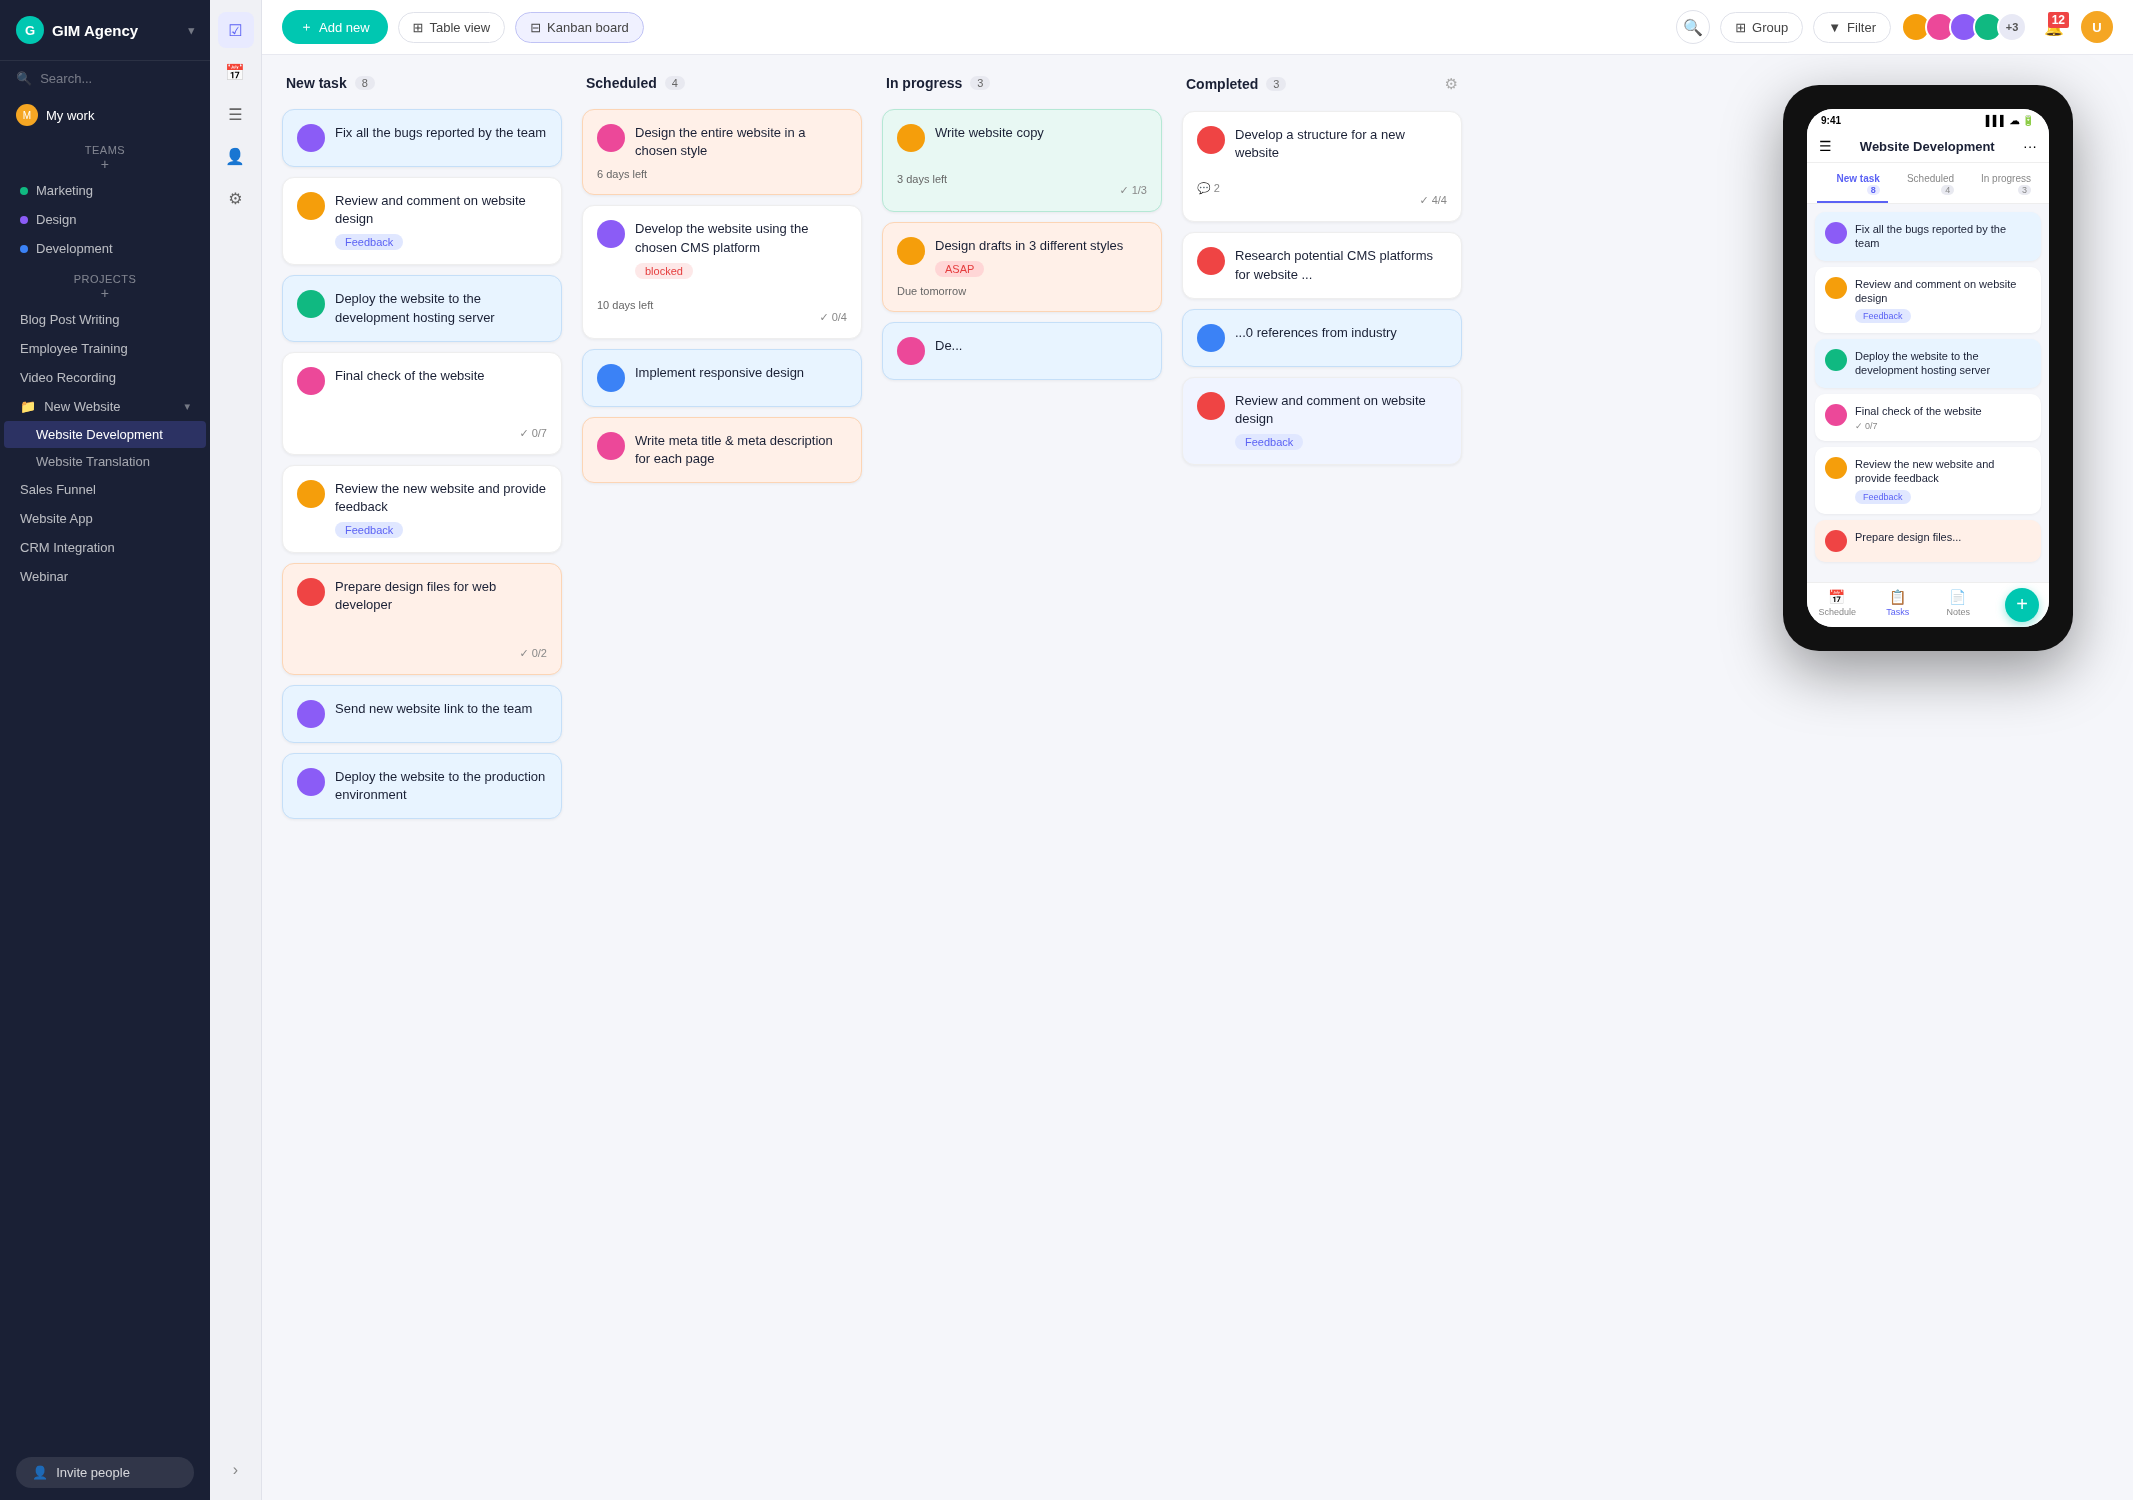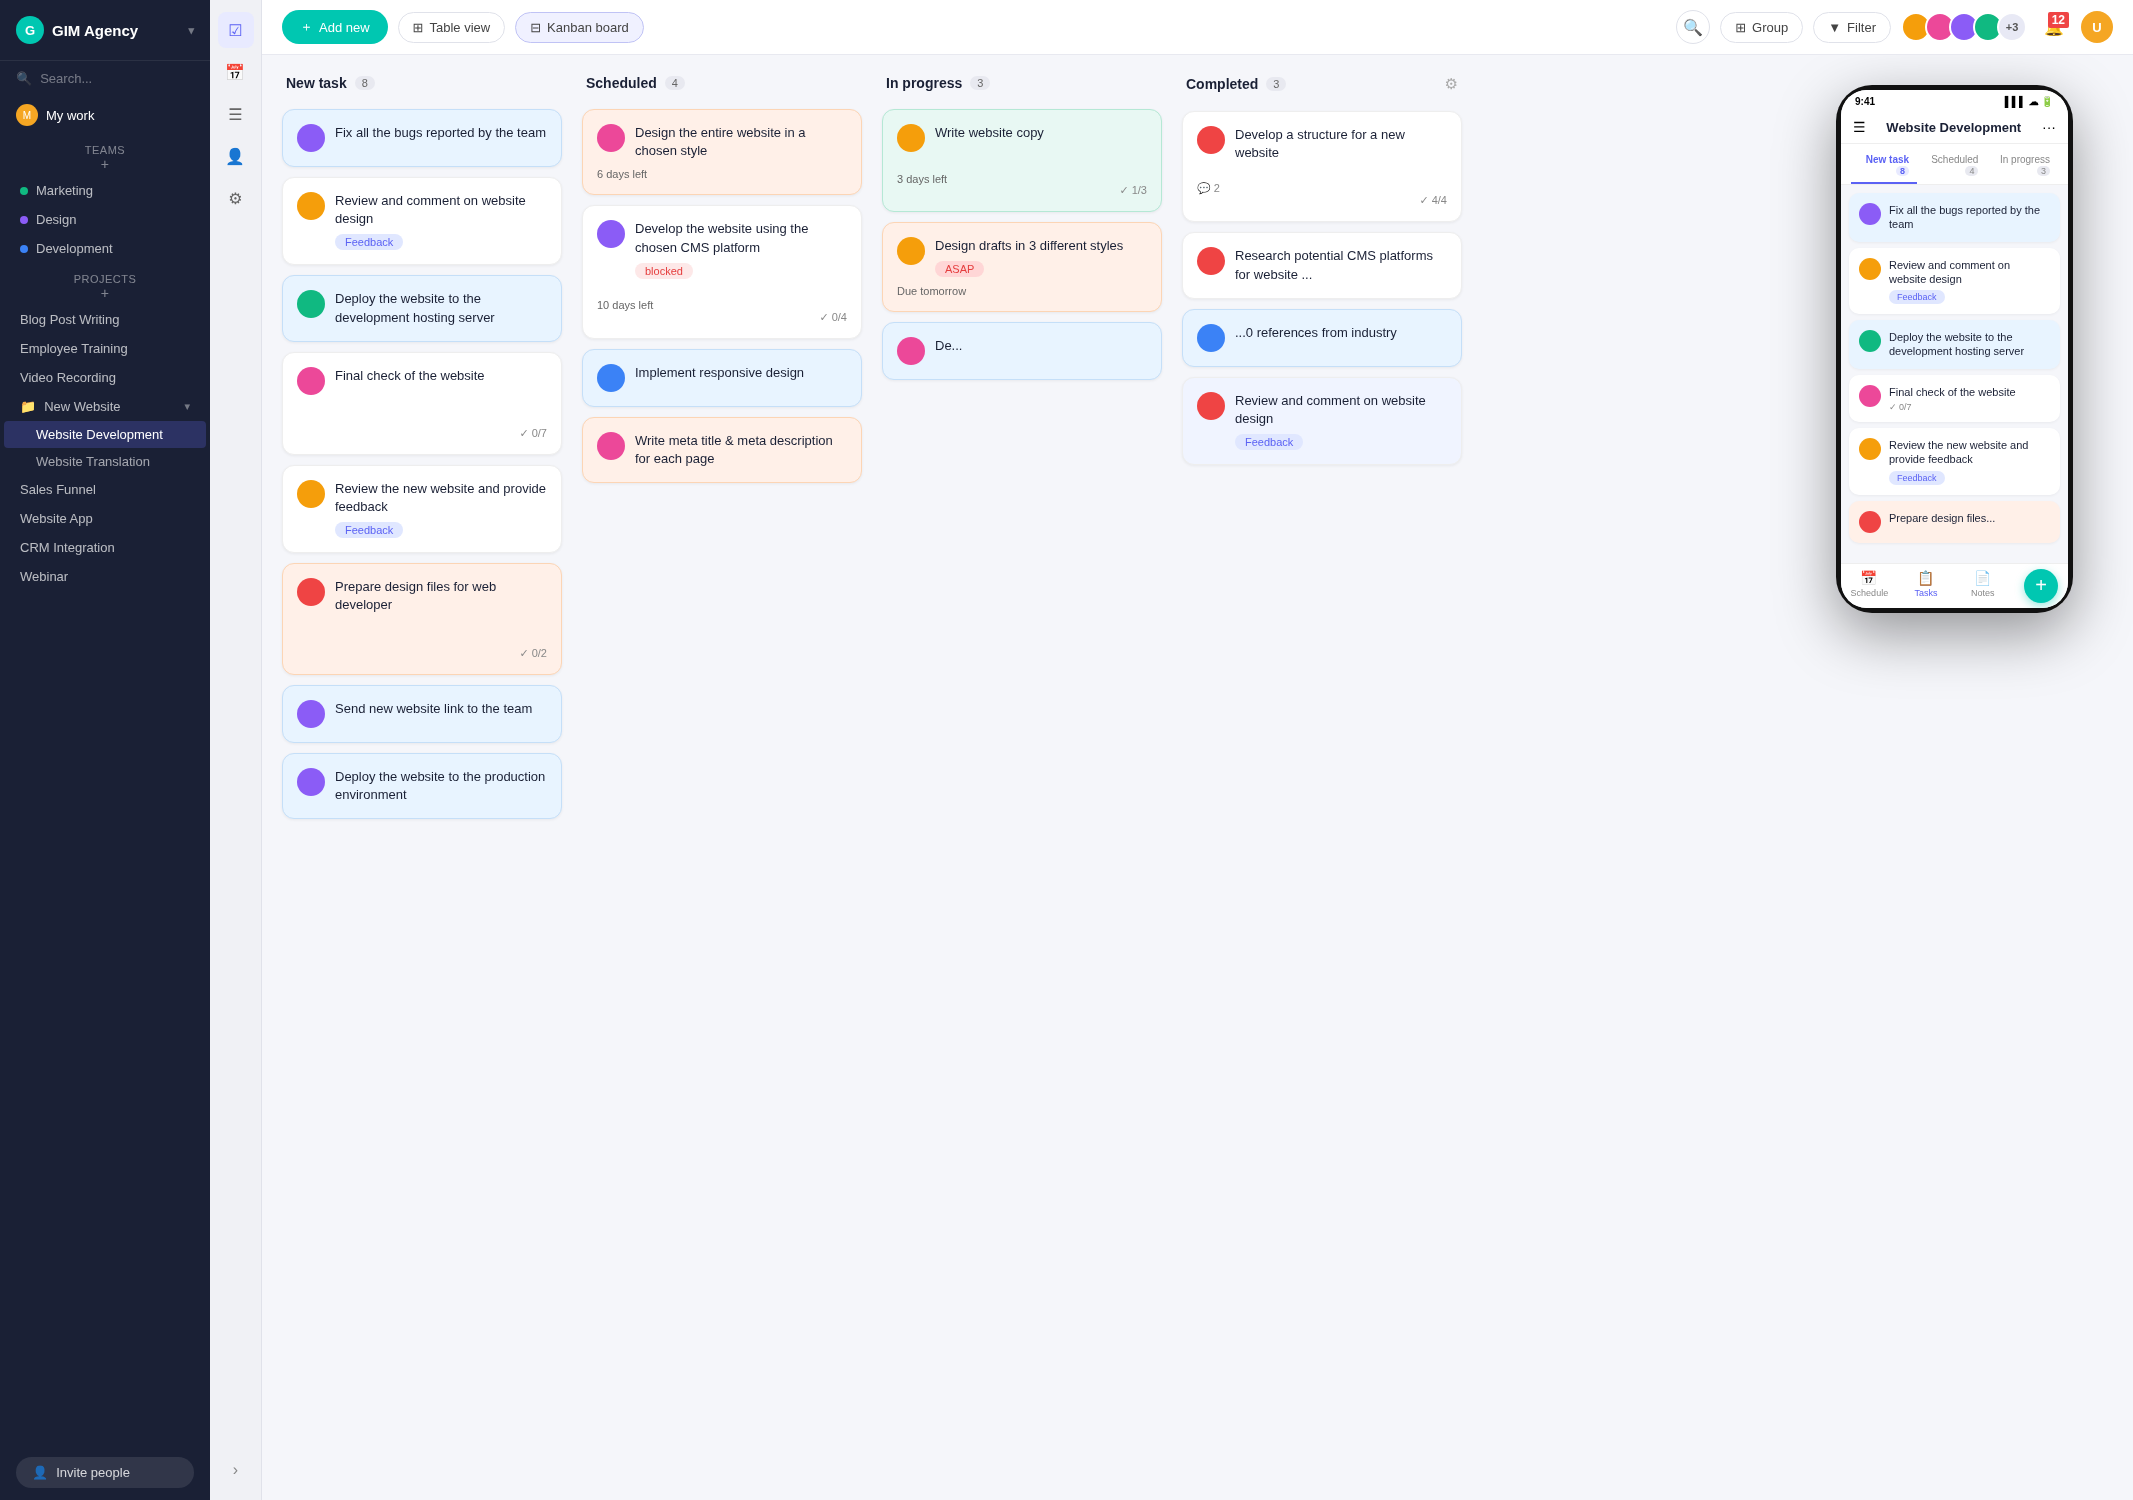--- a/index.html
+++ b/index.html
@@ -322,24 +322,24 @@
     .tag-blocked { background: #fde8e8; color: #e53e3e; }
     .tag-asap { background: #ffd6d6; color: #e53e3e; }
     .check-meta { display: flex; align-items: center; gap: 3px; margin-top: 24px; }
     .days-left { color: #666; font-size: 11px; }
 
     
     .phone-overlay {
       position: absolute;
       top: 30px;
       right: 60px;
-      width: 237px;
+      width: 290px;
       background: #111;
       border-radius: 36px;
-      padding: 5px;
+      padding: 24px;
       box-shadow: 0 20px 60px rgba(0,0,0,0.4);
       z-index: 10;
     }
     .phone-screen {
       background: #f5f6fa;
       border-radius: 26px;
       overflow: hidden;
     }
     .phone-status-bar {
       background: #fff;

